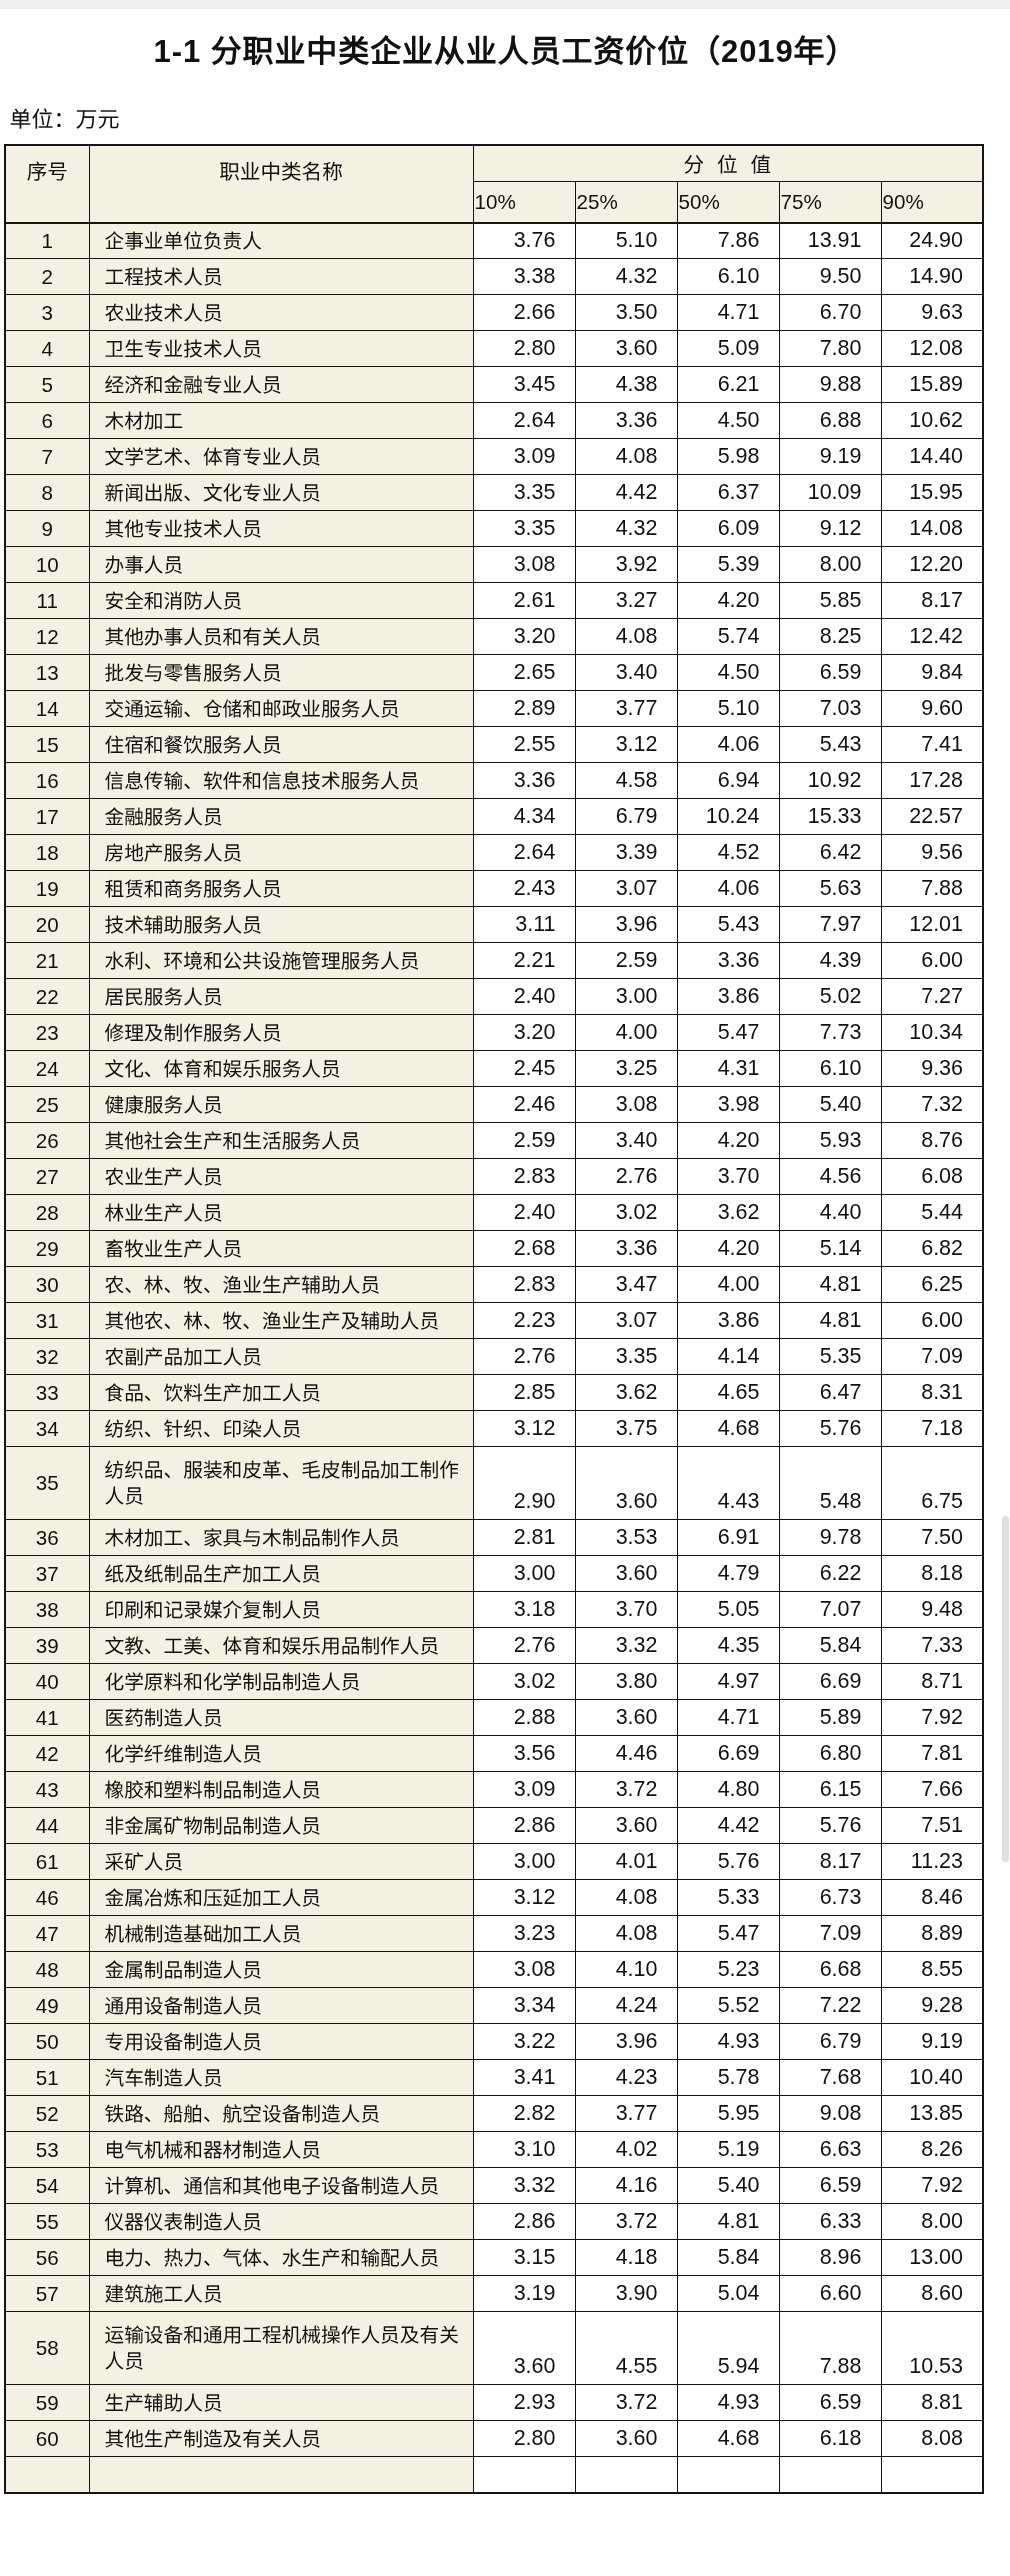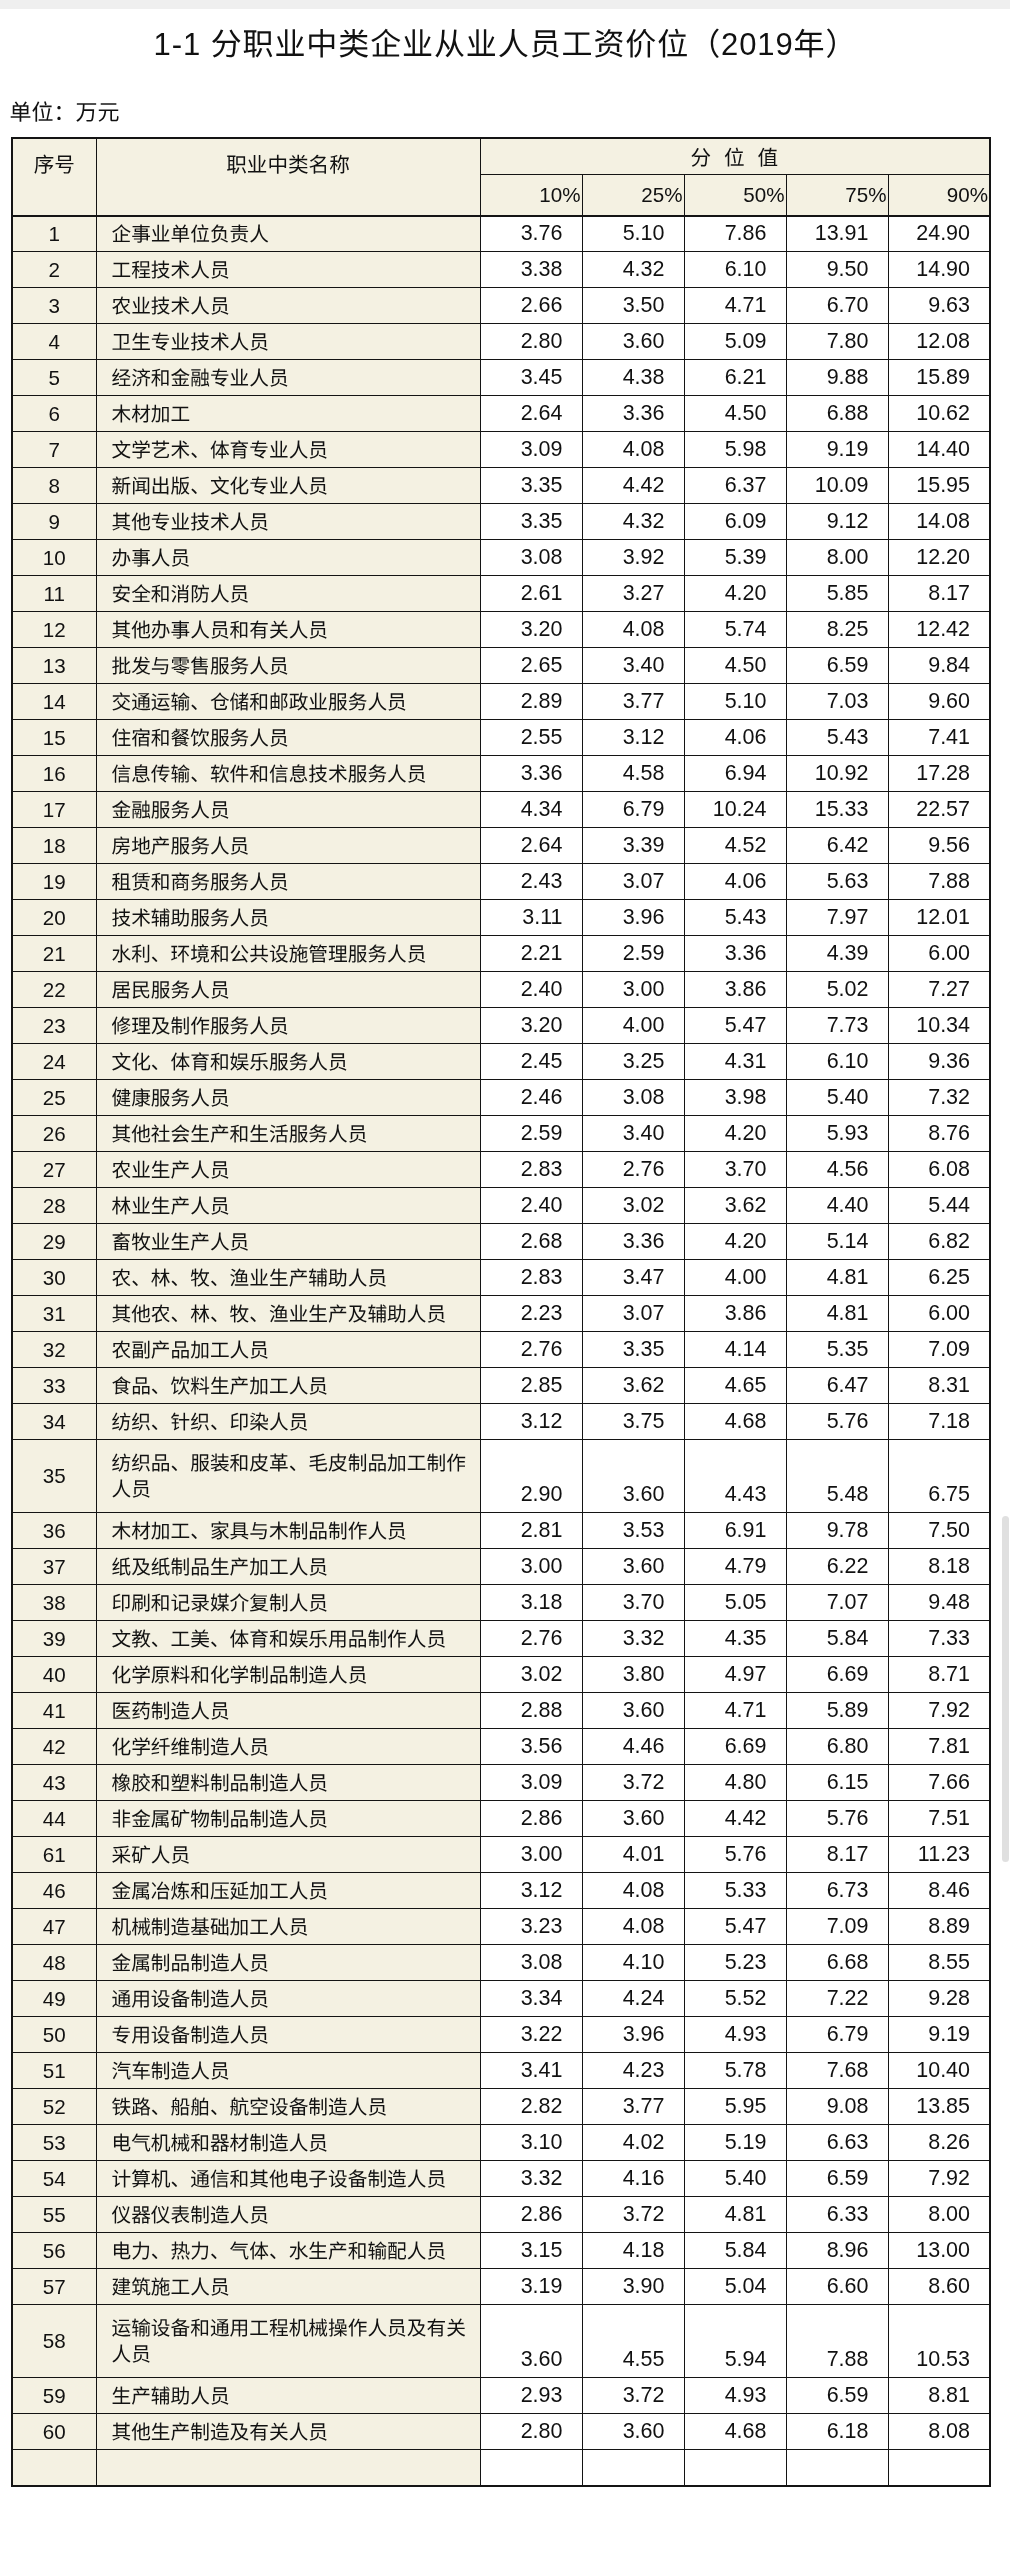--- a/index.html
+++ b/index.html
@@ -12,40 +12,40 @@
   }
   *{box-sizing:border-box;}
   html,body{margin:0;padding:0;}
   body{
     width:1011px;height:2576px;overflow:hidden;position:relative;
     background:#ffffff;color:#111;
     font-family:"Liberation Sans","DejaVu Sans",sans-serif;
   }
   .top-strip{height:9.4px;width:100%;background:var(--top-strip);}
   .page-title{
-    text-align:center;font-size:31px;font-weight:400;
-    margin:15px 0 0 0;letter-spacing:0.9px;line-height:41px;
+    text-align:center;font-size:31px;font-weight:700;
+    margin:22px 0 0 0;letter-spacing:0.9px;line-height:41px;
   }
   .unit-label{font-size:22px;margin:36px 0 11.2px 9.4px;line-height:24px;}
   table.wage-table{
     border-collapse:collapse;table-layout:fixed;
-    width:979px;margin-left:11px;
+    width:979px;margin-left:4px;
     border:2.8px solid var(--border);
   }
   col.c-no{width:84px;}
   col.c-name{width:384px;}
   col.c-val{width:102px;}
   th,td{border:1.9px solid var(--border);font-weight:normal;}
   thead{border-bottom:2.8px solid var(--border);}
   thead th{background:var(--header-fill);font-size:20.6px;}
   tr.head-row-1{height:37px;}
   tr.head-row-2{height:41px;}
   th.corner-th,th.name-th{vertical-align:top;padding-top:9.4px;}
   th.group-th{letter-spacing:13px;padding-left:13px;vertical-align:middle;}
-  th.pct-th{vertical-align:middle;text-align:right;}
+  th.pct-th{vertical-align:middle;text-align:left;}
   tbody tr{height:36px;}
   tbody tr.tall{height:73px;}
   td.no{
     background:var(--row-label-fill);text-align:center;
     font-size:20.6px;vertical-align:middle;
   }
   td.name{
     background:var(--row-label-fill);text-align:left;
     font-size:19.7px;line-height:26px;padding:3.7px 7.5px 3.7px 15px;
     vertical-align:middle;

